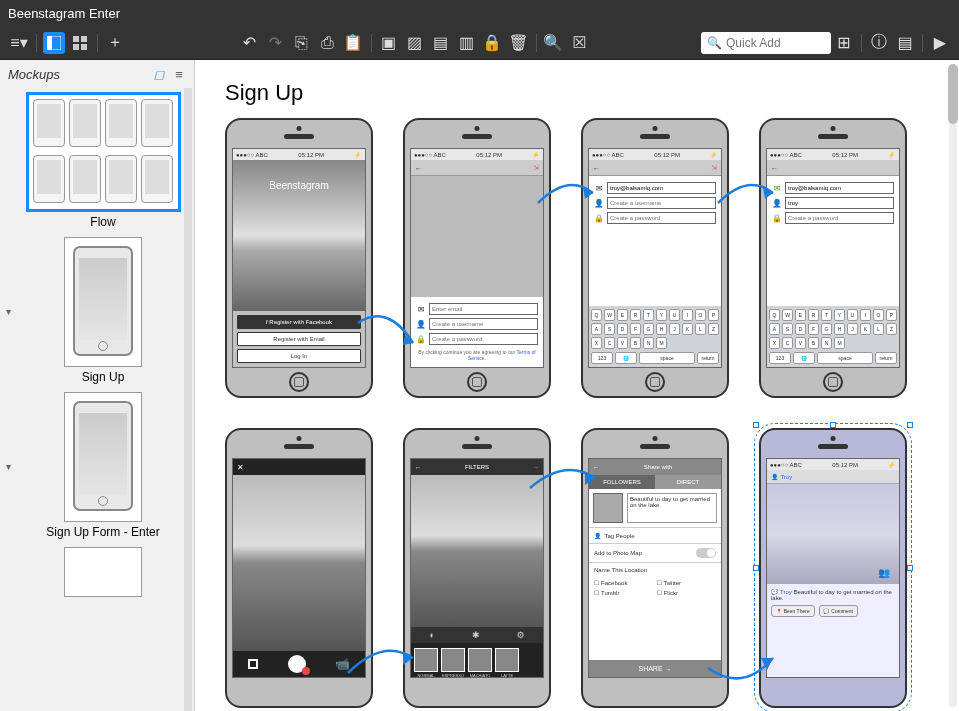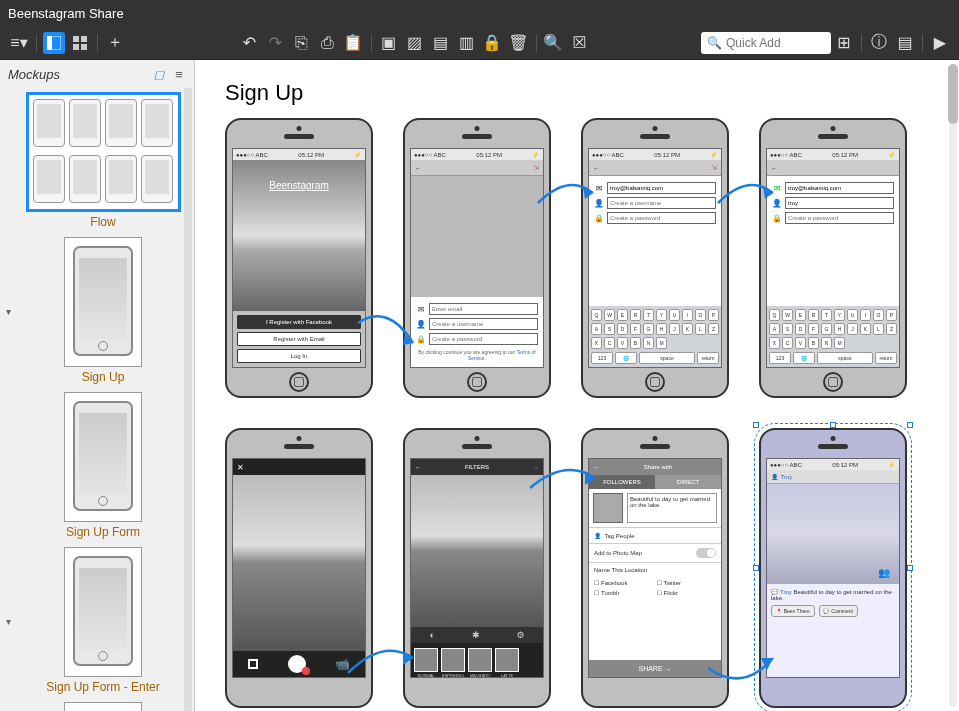--- a/index.html
+++ b/index.html
@@ -26,21 +26,21 @@
 .sidebar-header { height: 28px; display: flex; align-items: center; padding: 0 8px; font-size: 13px; font-style: italic; color: #333; }
 .sidebar-header .sh-icons { margin-left: auto; display: flex; gap: 6px; }
 .sh-icon { width: 14px; height: 14px; color: #4a90d9; cursor: pointer; display: inline-flex; align-items: center; justify-content: center; font-size: 13px; }
 .thumb-list { flex: 1; overflow-y: auto; padding: 4px 8px 4px 20px; position: relative; }
 .thumb-list::before { content:''; position:absolute; right:2px; top:0; width:8px; height:100%; background:linear-gradient(#ddd,#ddd); }
 .thumb { margin-bottom: 8px; text-align: center; cursor: pointer; position: relative; }
 .thumb.selected .thumb-box { border: 3px solid #1a8cff; }
 .thumb-box { background: #fff; border: 1px solid #999; width: 155px; height: 110px; margin: 0 auto; position: relative; overflow: hidden; }
 .thumb-box.flow { height: 120px; }
 .thumb-box.tall { height: 130px; width: 78px; }
-.thumb-label { font-size: 12px; color: #a16207; margin-top: 3px; }
+.thumb-label { font-size: 12px; color: #000000; margin-top: 3px; }
 .mini-phone-row { display: flex; justify-content: space-around; padding: 4px 2px; }
 .mini-phone { width: 32px; height: 48px; border: 1px solid #999; border-radius: 4px; background: #f5f5f5; position: relative; }
 .mini-phone::after { content:''; position:absolute; top:4px; left:3px; right:3px; bottom:8px; background:#ddd; }
 .thumb-phone { width: 60px; height: 110px; border: 2px solid #888; border-radius: 7px; margin: 8px auto; background: #e8e8e8; position: relative; }
 .thumb-phone::before { content:''; position:absolute; top:10px; left:4px; right:4px; bottom:14px; background:linear-gradient(#ccc,#e5e5e5); }
 .thumb-phone::after { content:''; position:absolute; bottom:3px; left:50%; transform:translateX(-50%); width:8px; height:8px; border:1px solid #888; border-radius:50%; }
 .tree-caret { position: absolute; left: -14px; top: 50%; transform: translateY(-50%); color: #666; font-size: 10px; }
 
 
 .canvas { flex: 1; background: #fff; overflow: auto; position: relative; padding: 20px 20px 20px 30px; }
@@ -54,21 +54,21 @@
 .phone.tinted { background: #b8b8d8; }
 .phone-speaker { position: absolute; top: 14px; left: 50%; transform: translateX(-50%); width: 30px; height: 5px; background: #333; border-radius: 3px; }
 .phone-cam { position: absolute; top: 6px; left: 50%; transform: translateX(-50%); width: 5px; height: 5px; background: #333; border-radius: 50%; }
 .phone-home { position: absolute; bottom: 4px; left: 50%; transform: translateX(-50%); width: 20px; height: 20px; border: 2px solid #333; border-radius: 50%; display:flex; align-items:center; justify-content:center;}
 .phone-home::after { content:''; width:8px; height:8px; border:1px solid #555; border-radius:2px;}
 .screen { background: #fff; height: 100%; border: 1px solid #666; font-size: 7px; color: #333; display: flex; flex-direction: column; overflow: hidden; }
 .status-bar { height: 11px; background: #e8e8e8; display: flex; align-items: center; justify-content: space-between; padding: 0 3px; font-size: 6px; }
 .sb-left::before{content:'●●●○○ ABC';} .sb-mid{} .sb-right::before{content:'⚡';}
 
 .screen-photo { flex: 1; background: linear-gradient(180deg,#888 0%, #bbb 30%, #e0e0e0 50%, #aaa 60%, #666 100%); position: relative; }
-.hero-title { position:absolute; top:20px; left:0; right:0; text-align:center; color:#fff; font-size:10px; font-weight:500;text-decoration:underline;}
+.hero-title { position:absolute; top:20px; left:0; right:0; text-align:center; color:#fff; font-size:10px; font-weight:500;}
 
 .btn-stack { background: rgba(100,100,100,.4); padding: 4px; display:flex; flex-direction:column; gap:3px; }
 .wbtn { background:#fff; border:1px solid #333; height:14px; display:flex; align-items:center; justify-content:center; font-size:6px; border-radius:1px;}
 .wbtn.fb { background:#333; color:#fff; }
 
 .form-area { padding: 6px 5px; background:#fff; flex:1; }
 .form-row { display:flex; align-items:center; gap:3px; margin-bottom:3px;}
 .form-row .ico { width:10px; text-align:center; font-size:8px;}
 .form-row .ico.valid { color:#2a2;}
 .form-row input { flex:1; border:1px solid #666; height:12px; font-size:6px; padding:0 2px;}
@@ -128,21 +128,21 @@
 .arrow polygon { fill:#1a7de0; }
 
 .sel-handle { position:absolute; width:6px; height:6px; background:#fff; border:1px solid #1a7de0; }
 .phone.selected-mockup { outline: 1px dashed #1a7de0; outline-offset: 4px; }
 
 </style>
 </head>
 <body>
 
 <div class="title-bar">
-  <span>Beenstagram Share</span>
+  <span>Beenstagram Enter</span>
 </div>
 
 <div class="toolbar">
   <div class="tb-btn">≡▾</div>
   <div class="tb-sep"></div>
   <div class="tb-btn active">
       <svg width="14" height="14">
         <rect x="0" y="0" width="14" height="14" fill="none" stroke="#fff"></rect>
         <rect x="0" y="0" width="5" height="14" fill="#fff"></rect>
       </svg>
@@ -225,26 +225,20 @@
       </div>
 
       <div class="thumb">
         <span class="tree-caret">▾</span>
         <div class="thumb-box tall">
             <div class="thumb-phone"></div>
           </div>
         <div class="thumb-label">Sign Up</div>
       </div>
 
-      <div class="thumb">
-        <div class="thumb-box tall">
-            <div class="thumb-phone"></div>
-          </div>
-        <div class="thumb-label">Sign Up Form</div>
-      </div>
 
       <div class="thumb">
         <span class="tree-caret">▾</span>
         <div class="thumb-box tall">
             <div class="thumb-phone"></div>
           </div>
         <div class="thumb-label">Sign Up Form - Enter</div>
       </div>
 
       <div class="thumb">

